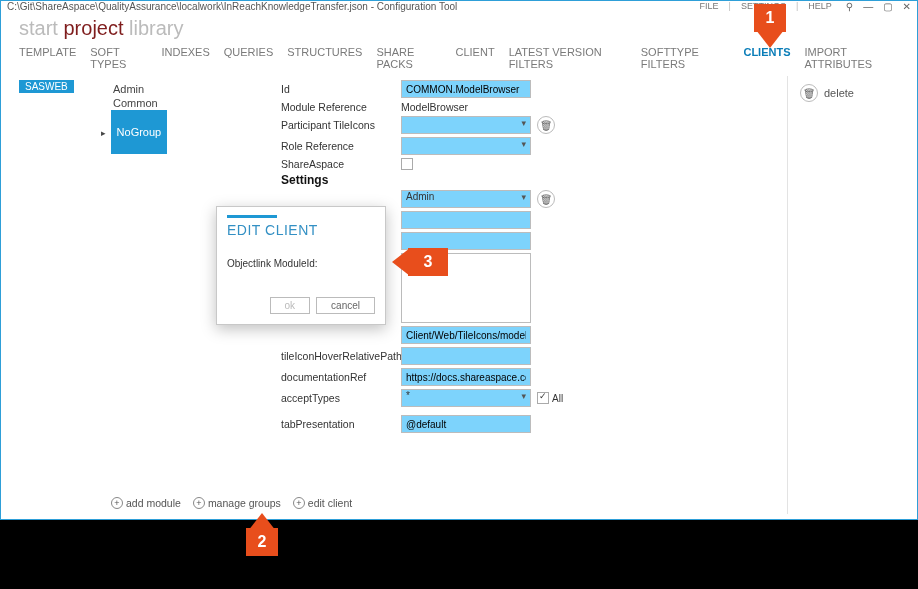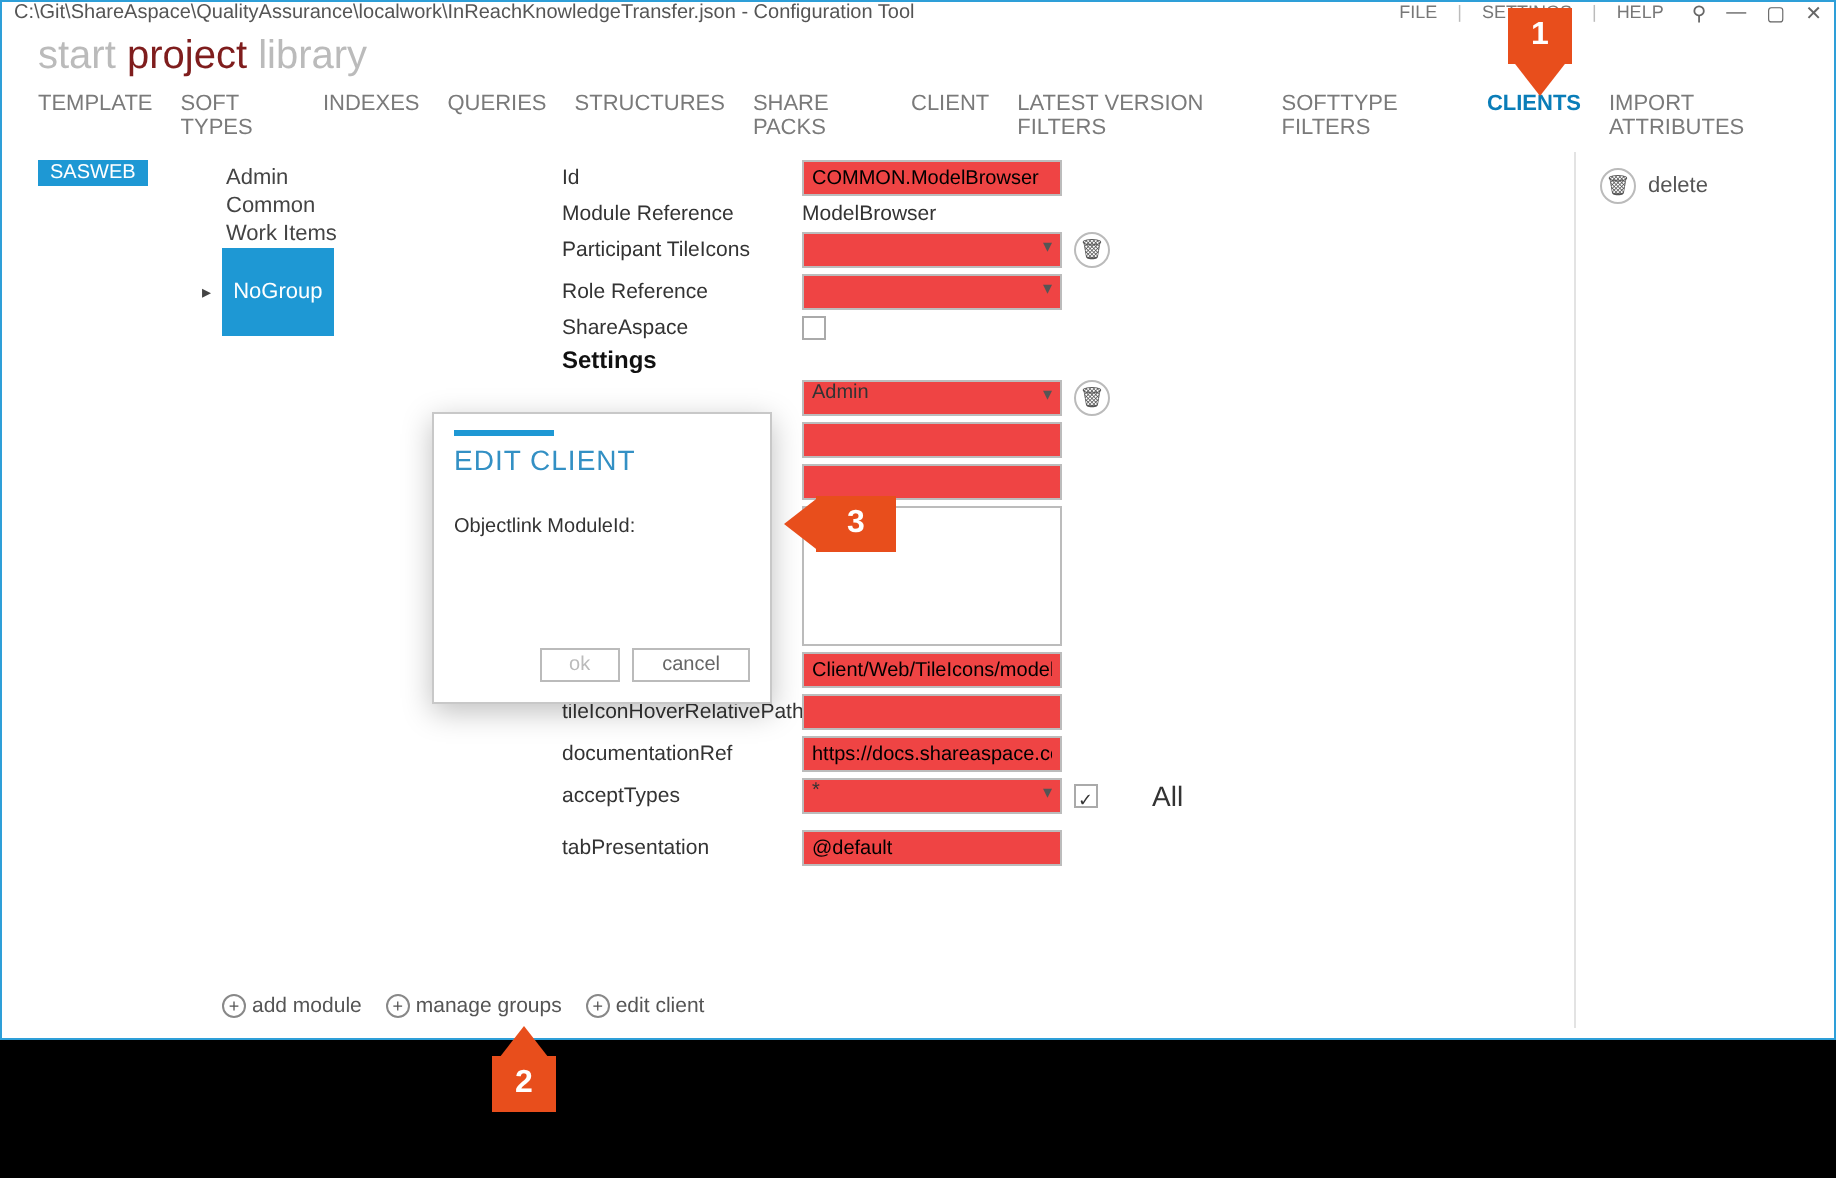--- a/index.html
+++ b/index.html
@@ -22,41 +22,41 @@
   .left-col { width: 90px; padding: 4px 0 0 18px; }
   .chip { background: #1e98d4; color: #fff; font-size: 10px; padding: 1px 6px; display: inline-block; }
   .tree-col { width: 190px; padding: 6px 0 0 10px; font-size: 11px; color: #444; }
   .tree-item { padding: 1px 0 1px 12px; }
   .tree-item.sel { background: #1e98d4; color: #fff; display: inline-block; padding: 16px 6px; }
   .tree-arrow { color: #444; margin-right: 2px; font-size: 9px; }
   .form-col { flex: 1; padding: 4px 0 0 0; }
   .field { display: flex; align-items: center; margin-bottom: 3px; }
   .field .lbl { width: 120px; font-size: 10.5px; color: #333; }
   .field .lbl.bold { font-weight: 700; font-size: 12px; color: #111; }
-  .field input[type=text], .field .sel { height: 18px; border: 1px solid #bcbcbc; background: #ef4444; font-size: 10px; padding: 0 4px; }
+  .field input[type=text], .field .sel { height: 18px; border: 1px solid #bcbcbc; background: #7dd3fc; font-size: 10px; padding: 0 4px; }
   .field .sel { width: 130px; position: relative; }
   .field .sel::after { content: "▾"; position: absolute; right: 4px; top: 1px; font-size: 9px; color: #555; }
   .field input.txt { width: 130px; }
   .field .chk { width: 12px; height: 12px; border: 1px solid #aaa; display: inline-block; }
   .field .chk.on::after { content: "✓"; font-size: 9px; position: relative; top: -3px; left: 1px; color: #333; }
-  .field .all-chk { display: flex; align-items: center; margin-left: 6px; font-size: 14px; gap: 24px; }
+  .field .all-chk { display: flex; align-items: center; margin-left: 6px; font-size: 10px; }
   .icon-btn { width: 18px; height: 18px; border: 1px solid #bbb; border-radius: 50%; display: inline-flex; align-items: center; justify-content: center; margin-left: 6px; color: #555; font-size: 10px; background: #fff; }
   .textarea { width: 130px; height: 70px; border: 1px solid #bcbcbc; }
   .right-col { width: 130px; border-left: 1px solid #e3e3e3; padding: 8px 12px; }
   .delete { display: flex; align-items: center; gap: 6px; font-size: 11px; color: #555; }
   .bottom-actions { position: absolute; bottom: 10px; left: 110px; display: flex; gap: 12px; font-size: 10.5px; color: #555; }
   .action { display: flex; align-items: center; gap: 3px; cursor: pointer; }
   .circ { width: 12px; height: 12px; border: 1px solid #888; border-radius: 50%; display: inline-flex; align-items: center; justify-content: center; font-size: 9px; line-height: 1; }
   
   .modal { position: absolute; left: 215px; top: 205px; width: 170px; background: #fff; border: 1px solid #c8c8c8; box-shadow: 0 4px 14px rgba(0,0,0,0.25); padding: 8px 10px 10px 10px; }
   .modal .bar { height: 3px; width: 50px; background: #1e98d4; margin-bottom: 4px; }
   .modal h3 { font-size: 14px; font-weight: 400; color: #3390c4; letter-spacing: 0.5px; margin-bottom: 20px; }
   .modal .row { display: flex; align-items: flex-start; gap: 4px; font-size: 10px; }
   .modal .row .sel { flex: 1; }
-  .modal .btns { display: flex; justify-content: flex-end; gap: 6px; margin-top: 55px; }
+  .modal .btns { display: flex; justify-content: flex-end; gap: 6px; margin-top: 28px; }
   .modal .btn { border: 1px solid #bbb; background: #fff; padding: 2px 14px; font-size: 10px; color: #666; }
   .modal .btn.disabled { color: #bbb; }
   
   .callout { position: absolute; background: #e84e1c; color: #fff; font-weight: 700; display: flex; align-items: center; justify-content: center; font-size: 16px; }
   .callout.box { width: 32px; height: 28px; }
   .callout-arrow-left { width: 0; height: 0; border-top: 14px solid transparent; border-bottom: 14px solid transparent; border-right: 18px solid #e84e1c; position: absolute; }
   .callout-arrow-up { width: 0; height: 0; border-left: 14px solid transparent; border-right: 14px solid transparent; border-bottom: 18px solid #e84e1c; position: absolute; }
   .callout-arrow-down { width: 0; height: 0; border-left: 14px solid transparent; border-right: 14px solid transparent; border-top: 18px solid #e84e1c; position: absolute; }
 </style>
 </head>
@@ -103,21 +103,20 @@
 
   <div class="body">
 
     <div class="left-col">
       <span class="chip">SASWEB</span>
     </div>
 
     <div class="tree-col">
       <div class="tree-item">Admin</div>
       <div class="tree-item">Common</div>
-      <div class="tree-item">Work Items</div>
       <div>
         <span class="tree-arrow">▸</span>
         <span class="tree-item sel">NoGroup</span>
       </div>
     </div>
 
     <div class="form-col">
       <div class="field">
         <div class="lbl">Id</div>
         <input class="txt" type="text" value="COMMON.ModelBrowser" style="">

